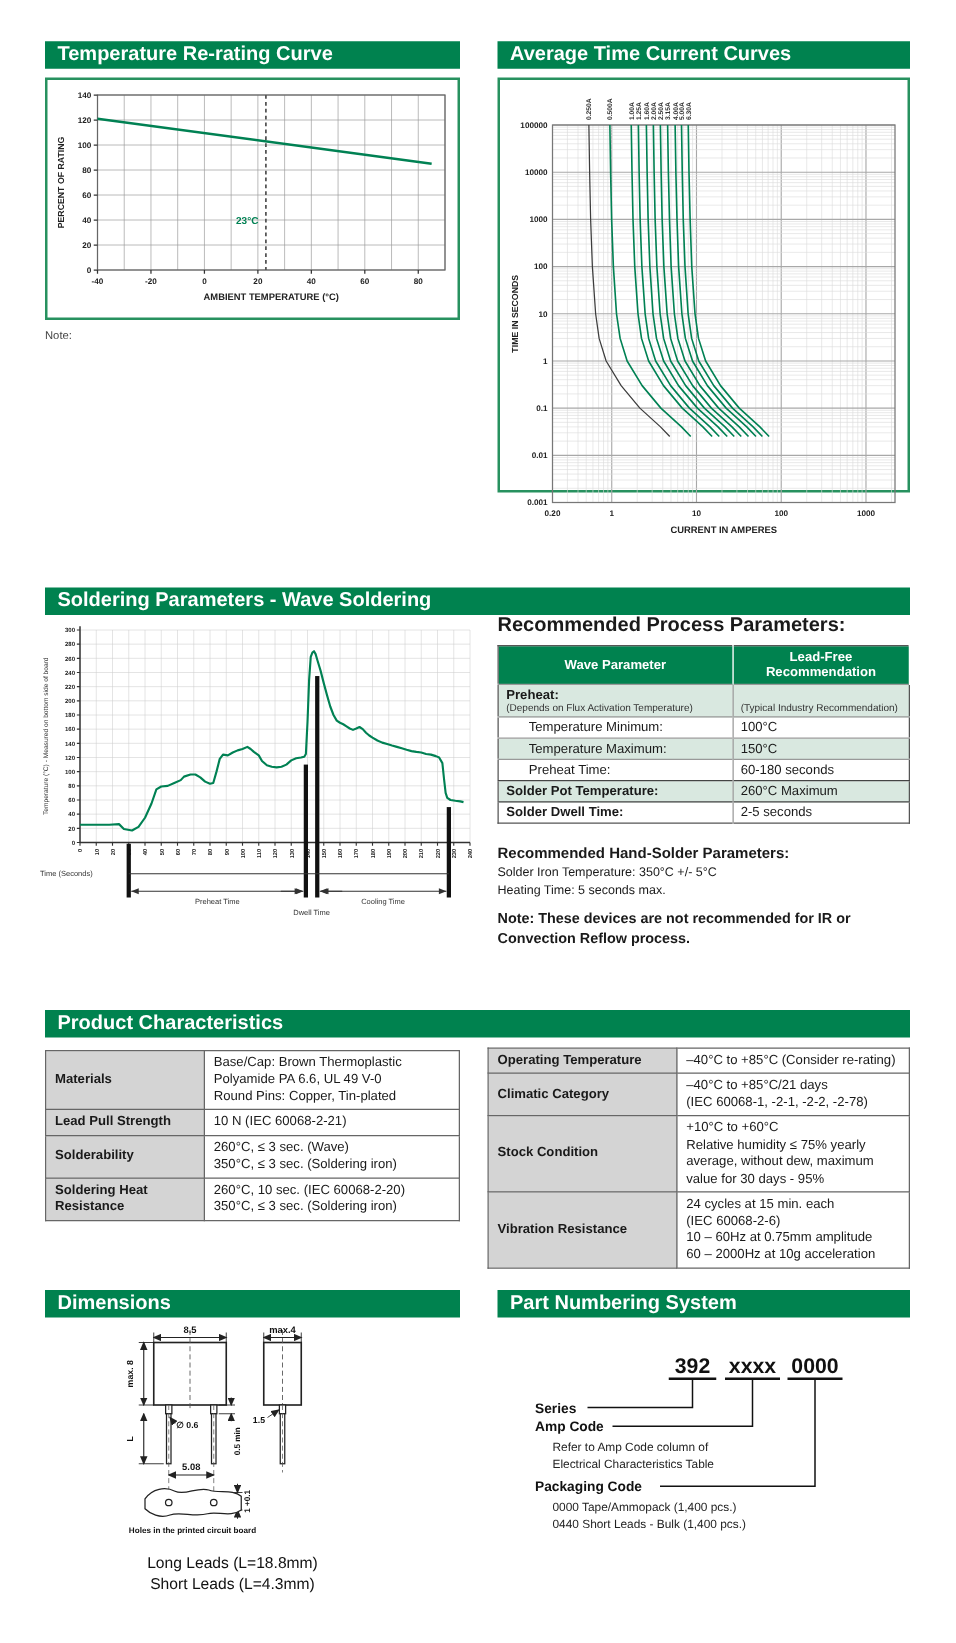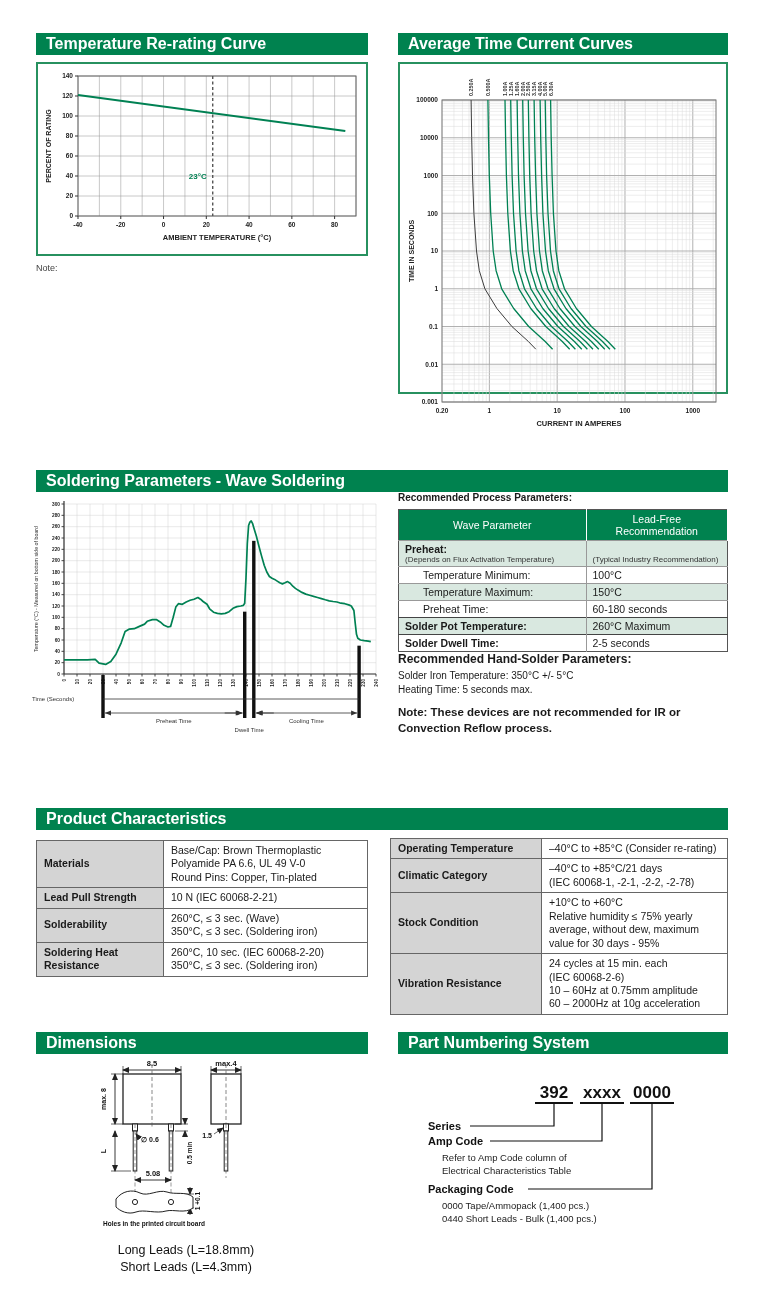--- a/index.html
+++ b/index.html
@@ -5,32 +5,32 @@
   html,body{margin:0;padding:0;background:#fff;}
   .page{position:relative;width:765px;height:1314px;background:#ffffff;
         font-family:"Liberation Sans",sans-serif;color:#1a1a1a;overflow:hidden;}
   .sec-header{position:absolute;background:#00824f;color:#ffffff;font-weight:bold;
         font-size:16px;line-height:22px;padding-left:10px;box-sizing:border-box;height:22px;}
   .chart-box{position:absolute;border:2px solid #27915f;background:#fff;box-sizing:border-box;}
   .note{position:absolute;font-size:9px;color:#444;line-height:1.35;}
   .preline{white-space:pre-line;}
   
   .proc-col{position:absolute;width:330px;}
-  .proc-heading{font-weight:bold;font-size:10px;margin:0 0 6px 0;}
+  .proc-heading{font-weight:bold;font-size:16px;margin:0 0 6px 0;}
   table.proc{border-collapse:collapse;width:330px;font-size:10.5px;border:1.5px solid #555;}
-  table.proc th{background:#00824f;color:#fff;font-weight:normal;text-align:center;
+  table.proc th{background:#00824f;color:#fff;font-weight:bold;text-align:center;
         padding:3px 4px;border-right:1px solid #fff;font-size:10.5px;}
   table.proc td{padding:2px 6px;border-top:1px solid #999;vertical-align:top;}
   table.proc td.val{border-left:1px solid #999;}
   table.proc tr.shade td{background:#d9e8e0;}
   table.proc tr.strong td{border-top:1.6px solid #444;}
   table.proc .b{font-weight:bold;}
   table.proc .sub{font-size:8px;color:#333;display:block;font-weight:normal;}
   table.proc .indent{padding-left:18px;display:block;}
-  .hand-heading{font-weight:bold;font-size:12px;margin:0 0 3px 0;}
+  .hand-heading{font-weight:bold;font-size:12px;margin:16px 0 3px 0;}
   .hand-line{font-size:10px;line-height:1.4;}
   .proc-note{font-weight:bold;font-size:11.5px;margin-top:8px;line-height:1.35;}
   
   table.prod{border-collapse:collapse;font-size:10.5px;border:1.8px solid #444;position:absolute;}
   table.prod td{border:1px solid #666;padding:3px 7px;vertical-align:middle;line-height:1.28;}
   table.prod td.lab{background:#d4d4d4;font-weight:bold;width:112px;}
   table.prod.right td.lab{width:136px;}
   .leads{font-size:12.5px;}
 </style>
 </head>

